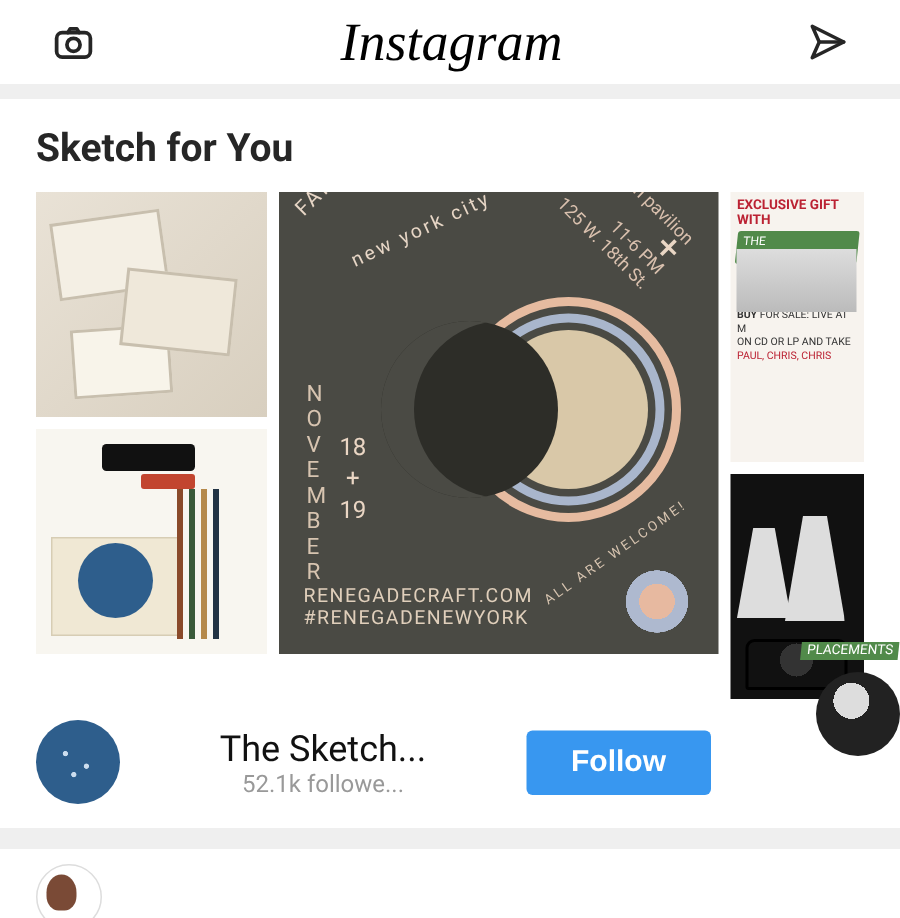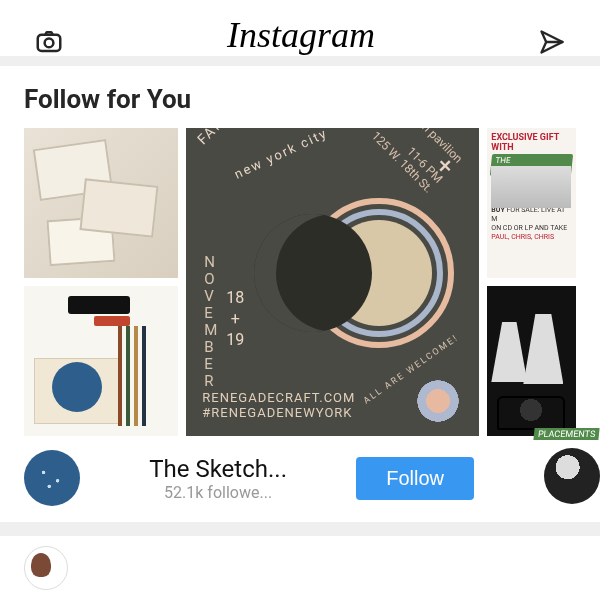--- a/index.html
+++ b/index.html
@@ -7,21 +7,21 @@
     width: 600px;
     height: 612px;
     background: #fff;
     font-family: -apple-system, BlinkMacSystemFont, "Segoe UI", Roboto, Helvetica, Arial, sans-serif;
     overflow: hidden;
     color: #262626;
   }
   .header {
     height: 56px;
     display: flex;
-    align-items: flex-end;
+    align-items: center;
     justify-content: space-between;
     padding: 0 34px;
     background: #fff;
   }
   .header .title {
     font-family: "Brush Script MT", cursive;
     font-size: 36px;
     font-style: italic;
     font-weight: 500;
     color: #000;
@@ -151,21 +151,21 @@
   .poster .allwelcome {
     position:absolute; right:12px; bottom:62px; font-size:9px; letter-spacing:2px;
     transform:rotate(-35deg); color:#d7c4b0;
   }
 
   .col-right {
     width: 92px;
     display:flex; flex-direction:column; gap:8px;
   }
   .rthumb { background:#eee; position:relative; overflow:hidden; }
-  .rthumb1 { height:150px; background:#f7f3ee; font-size:9px; padding:4px; }
+  .rthumb1 { height:180px; background:#f7f3ee; font-size:9px; padding:4px; }
   .rthumb1 .hdr { color:#b23; font-weight:700; font-size:9px; }
   .rthumb1 .pill {
     display:inline-block; padding:2px 4px; margin-top:2px;
     background:#518a4a; color:#fff; font-size:8px; border-radius:2px;
     transform:skewX(-6deg);
   }
   .rthumb1 .sale { margin-top:30px; font-size:7px; line-height:9px; color:#333; }
   .rthumb1 .sale b { font-weight:700; }
   .rthumb1 .sale .red { color:#b23; }
   .rthumb1 .band {
@@ -207,21 +207,21 @@
   .username {
     font-size:24px; font-weight:400; color:#111;
     white-space:nowrap; overflow:hidden; text-overflow:ellipsis;
   }
   .followers {
     font-size:16px; color:#999;
     white-space:nowrap; overflow:hidden; text-overflow:ellipsis;
   }
   .follow-btn {
     background:#3897f0; color:#fff; border:none;
-    font-size:20px; font-weight:400;
+    font-size:20px; font-weight:700;
     padding:10px 30px; border-radius:4px;
     flex:0 0 auto;
   }
 
   .right-profile {
     position:absolute; right:-30px; top:320px;
     width:120px; height:180px;
   }
   .right-profile .av2 {
     width:56px; height:56px; border-radius:50%;
@@ -269,21 +269,21 @@
   <span class="icon">
     <svg width="28" height="28" viewBox="0 0 24 24" fill="none" stroke="#262626" stroke-width="2" stroke-linecap="round" stroke-linejoin="round">
       <path d="M3 3l18 9-18 9 4-9-4-9z"></path>
       <path d="M7 12h14"></path>
     </svg>
   </span>
 </div>
 
 <div class="divider"></div>
 
-<div class="section-title">Follow for You</div>
+<div class="section-title">Sketch for You</div>
 
 <div class="hstrip">
 
   <div class="col-left">
     <div class="thumb thumb-top">
       <div class="extra"></div>
     </div>
     <div class="thumb thumb-bot">
       <div class="eraser"></div>
       <div class="eraser2"></div>

